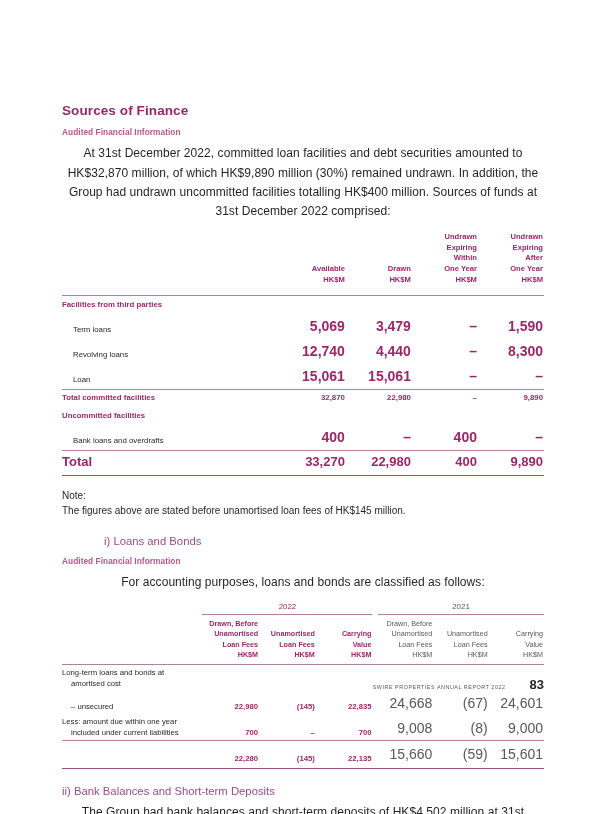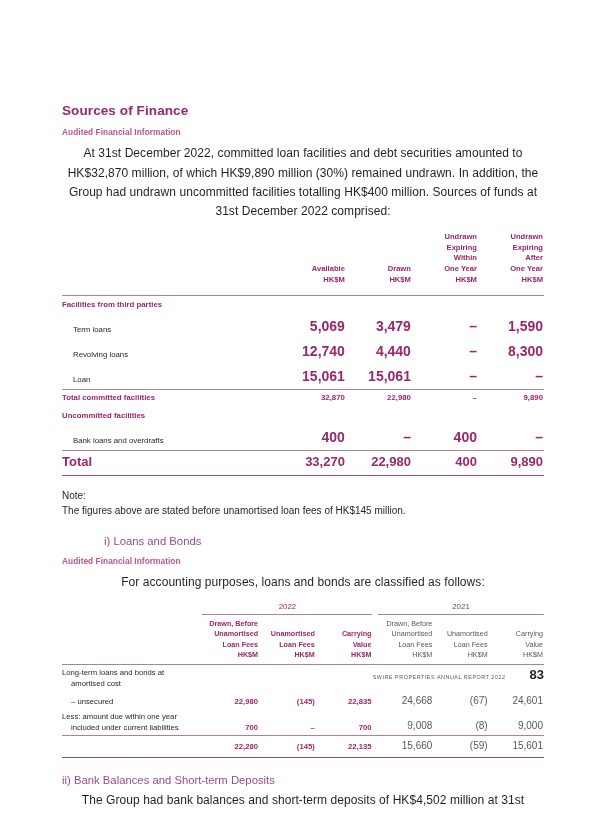--- a/index.html
+++ b/index.html
@@ -186,36 +186,36 @@
   .t2 td.n22 {
     text-align: right;
     font-weight: bold;
     color: #99286B;
     font-size: 7.7px;
     padding-right: 1px;
   }
   .t2 td.n21 {
     text-align: right;
     color: #58585B;
-    font-size: 10px;
+    font-size: 14px;
     padding-right: 1px;
   }
   .t2 .indent { padding-left: 9px; }
   .t2 .grand td {
     border-top: 1.1px solid #B07FA0;
     border-bottom: 1.6px solid #9B4B86;
     padding-top: 3.4px;
     padding-bottom: 3.4px;
   }
 
   
   .footer {
     position: absolute;
     right: 56px;
-    bottom: 23px;
+    bottom: 13px;
     display: flex;
     align-items: baseline;
     gap: 24px;
   }
   .footer-text {
     font-size: 5.4px;
     letter-spacing: 0.1em;
     color: #58585B;
     text-transform: uppercase;
     white-space: nowrap;

